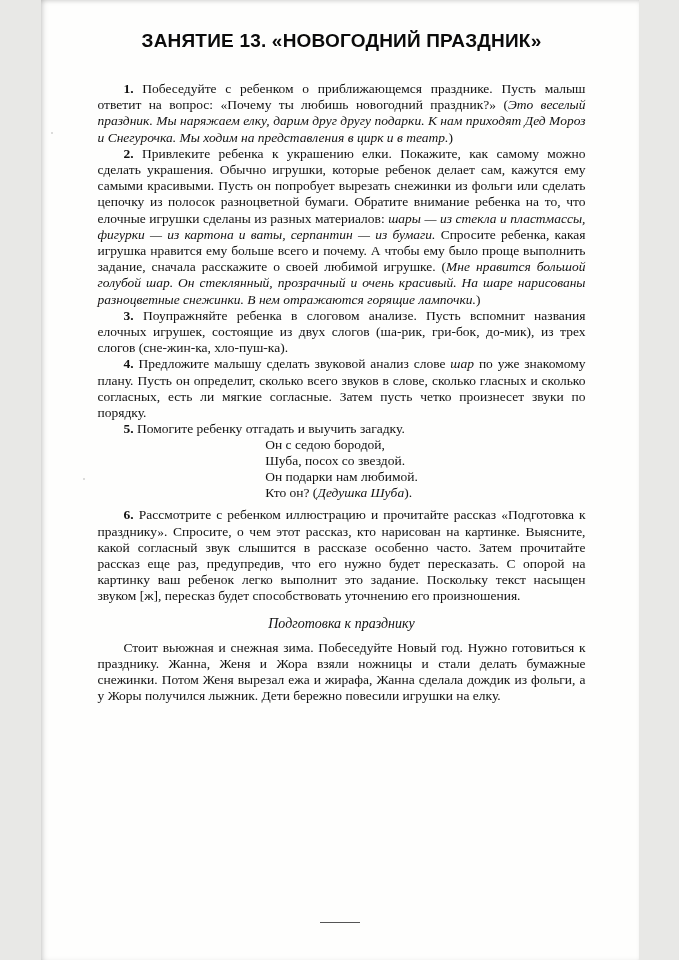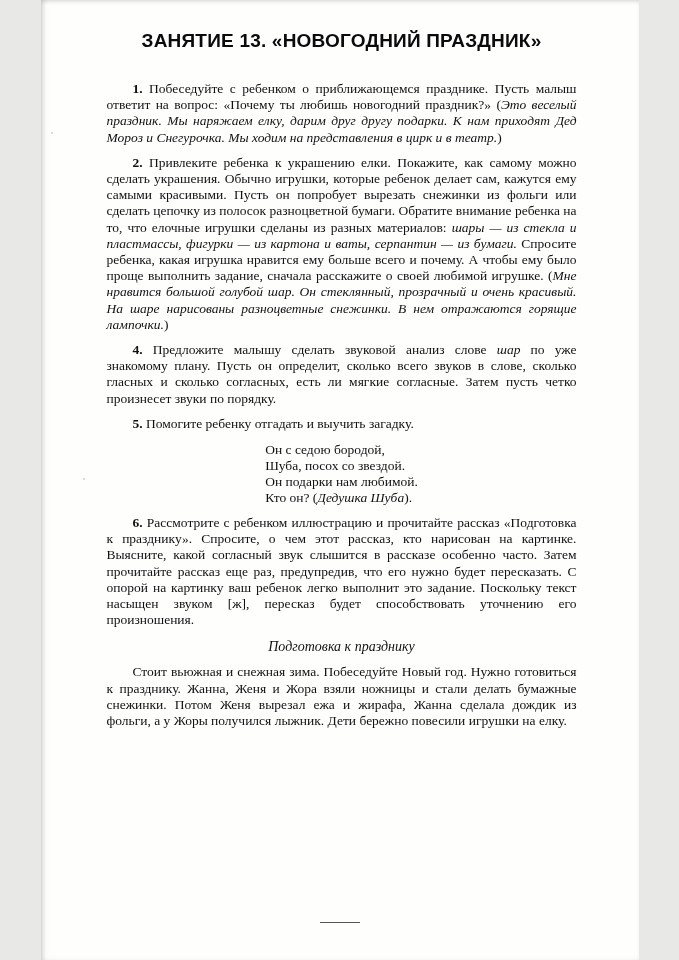--- a/index.html
+++ b/index.html
@@ -21,31 +21,31 @@
     margin:0;
     font-family:"Liberation Sans", sans-serif;
     font-weight:bold;
     font-size:19px;
     letter-spacing:0.2px;
     text-align:center;
     color:#0b0b0b;
   }
   .body-text{margin-top:29px;}
   .para{
-    margin:9px;
+    margin:0;
     font-size:13.5px;
     line-height:16.2px;
     text-align:justify;
     text-indent:26px;
   }
   .seg-b{font-weight:bold;}
   .seg-i{font-style:italic;}
   .riddle-wrap{
     text-align:center;
-    margin:10px 0 6px 0;
+    margin:0 0 6px 0;
   }
   .riddle-inner{
     display:inline-block;
     text-align:left;
     font-size:13.5px;
     line-height:16px;
   }
   .story-title{
     margin:11px 0 8px 0;
     font-size:14px;
@@ -92,20 +92,21 @@
 <body>
 
 <div class="page">
 
   <div class="content">
     <h1 class="title">ЗАНЯТИЕ 13. «НОВОГОДНИЙ ПРАЗДНИК»</h1>
 
     <div class="body-text">
       <p class="para"><span class="seg-b">1.</span><span> Побеседуйте с ребенком о приближающемся празднике. Пусть малыш ответит на вопрос: «Почему ты любишь новогодний праздник?» (</span><span class="seg-i">Это веселый праздник. Мы наряжаем елку, дарим друг другу подарки. К нам приходят Дед Мороз и Снегурочка. Мы ходим на представления в цирк и в театр.</span><span>)</span></p>
       <p class="para"><span class="seg-b">2.</span><span> Привлеките ребенка к украшению елки. Покажите, как самому можно сделать украшения. Обычно игрушки, которые ребенок делает сам, кажутся ему самыми красивыми. Пусть он попробует вырезать снежинки из фольги или сделать цепочку из полосок разноцветной бумаги. Обратите внимание ребенка на то, что елочные игрушки сделаны из разных материалов: </span><span class="seg-i">шары — из стекла и пластмассы, фигурки — из картона и ваты, серпантин — из бумаги.</span><span> Спросите ребенка, какая игрушка нравится ему больше всего и почему. А чтобы ему было проще выполнить задание, сначала расскажите о своей любимой игрушке. (</span><span class="seg-i">Мне нравится большой голубой шар. Он стеклянный, прозрачный и очень красивый. На шаре нарисованы разноцветные снежинки. В нем отражаются горящие лампочки.</span><span>)</span></p>
+      <p class="para"><span class="seg-b">3.</span><span> Поупражняйте ребенка в слоговом анализе. Пусть вспомнит названия елочных игрушек, состоящие из двух слогов (ша-рик, гри-бок, до-мик), из трех слогов (сне-жин-ка, хло-пуш-ка).</span></p>
       <p class="para"><span class="seg-b">4.</span><span> Предложите малышу сделать звуковой анализ слове </span><span class="seg-i">шар</span><span> по уже знакомому плану. Пусть он определит, сколько всего звуков в слове, сколько гласных и сколько согласных, есть ли мягкие согласные. Затем пусть четко произнесет звуки по порядку.</span></p>
       <p class="para"><span class="seg-b">5.</span><span> Помогите ребенку отгадать и выучить загадку.</span></p>
 
       <div class="riddle-wrap">
         <div class="riddle-inner">
           <div><span>Он с седою бородой,</span></div>
           <div><span>Шуба, посох со звездой.</span></div>
           <div><span>Он подарки нам любимой.</span></div>
           <div><span>Кто он? (</span><span class="seg-i">Дедушка Шуба</span><span>).</span></div>
         </div>

